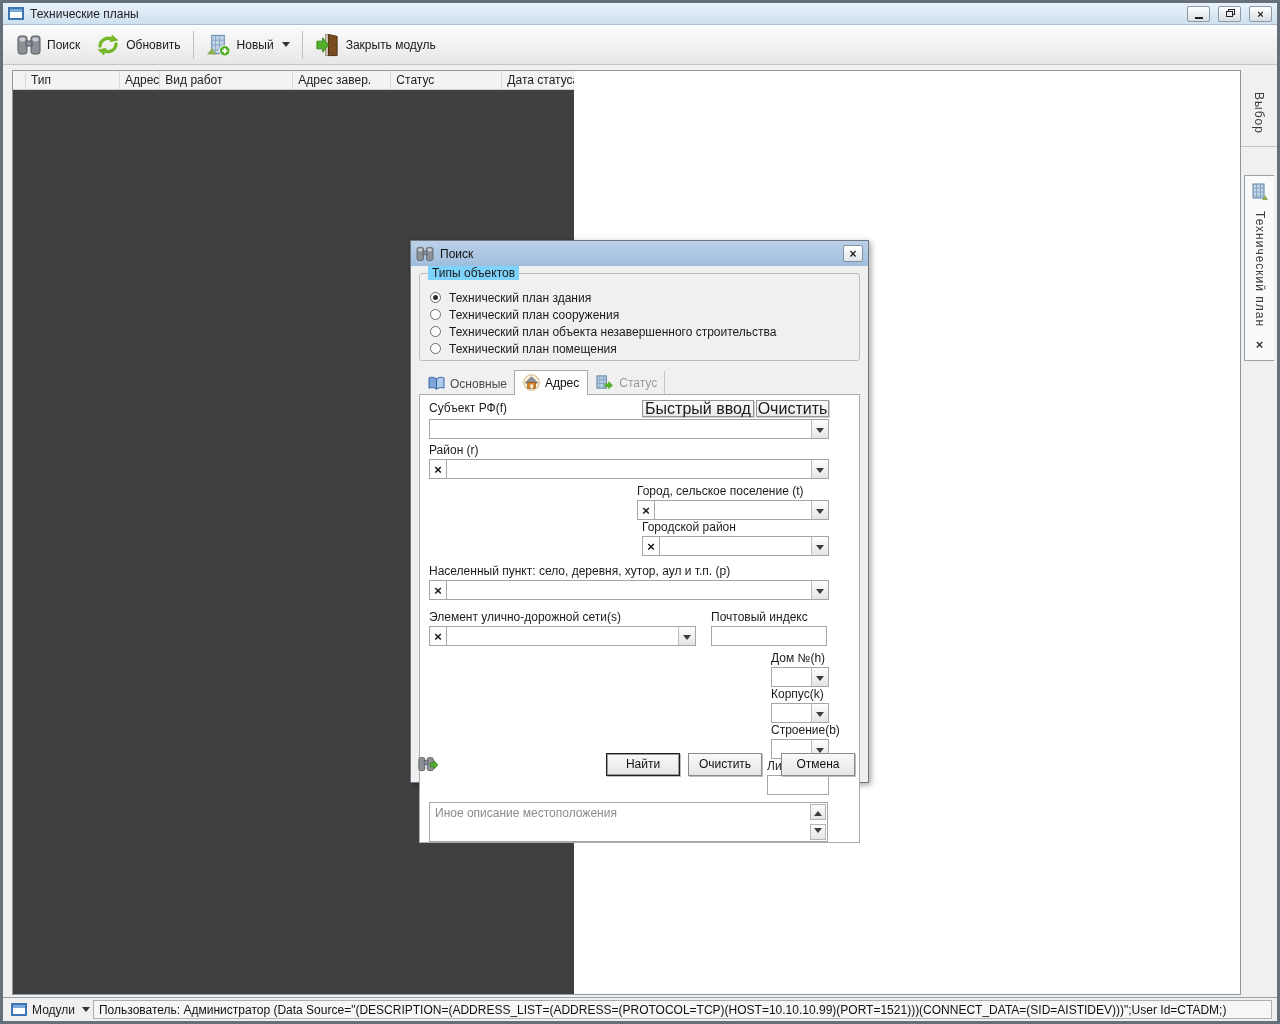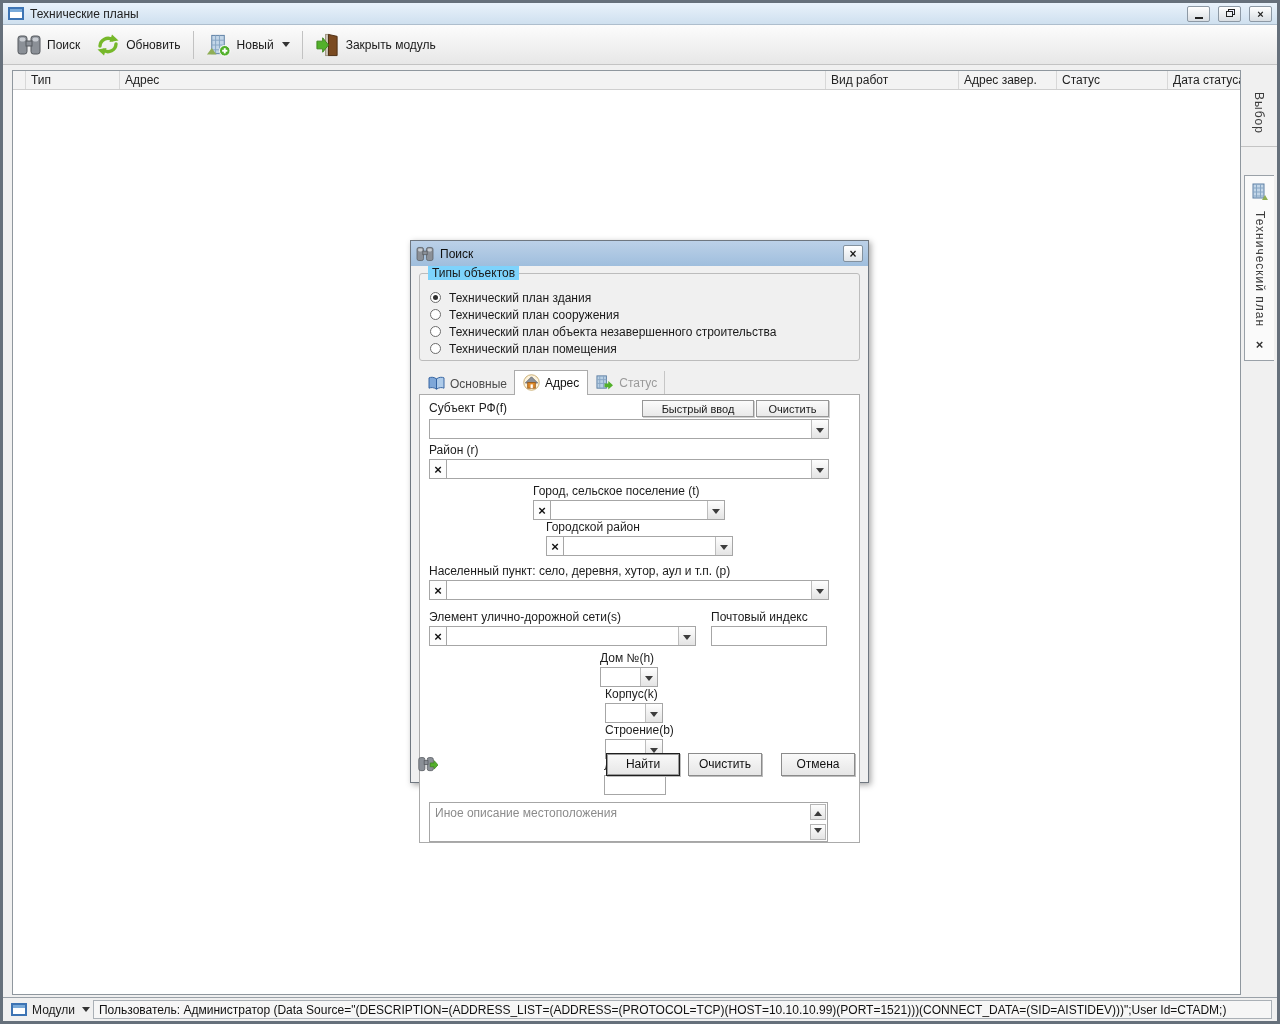--- a/index.html
+++ b/index.html
@@ -18,21 +18,21 @@
   .rest-glyph { width:7px; height:6px; border:1px solid #222; box-shadow:2px -2px 0 -1px #eef, 2px -2px 0 0 #222; }
 
   
   .toolbar { height:40px; flex:0 0 40px; background:linear-gradient(#fcfcfc,#e7e7e7); border-bottom:1px solid #c3c3c3; display:flex; align-items:center; padding:0 6px; }
   .tbtn { display:flex; align-items:center; gap:6px; padding:4px 8px; border-radius:3px; cursor:default; }
   .tsep { width:1px; height:28px; background:#c2c2c2; margin:0 4px; }
   .caret { width:0; height:0; border:4px solid transparent; border-top:5px solid #333; margin-top:4px; margin-left:2px; }
 
   
   .content { flex:1; display:flex; background:#f0f0f0; padding:5px 0 2px 9px; min-height:0; }
-  .grid { flex:1; border:1px solid #8f979e; background:#7dd3fc; display:flex; flex-direction:column; min-width:0;justify-content:center; }
+  .grid { flex:1; border:1px solid #8f979e; background:#404040; display:flex; flex-direction:row; min-width:0;justify-content:center; }
   .grid-head { display:flex; height:19px; background:#f3f3f3; border-bottom:1px solid #cfcfcf; }
   .gh { border-right:1px solid #d8d8d8; padding:2px 0 0 5px; overflow:hidden; white-space:nowrap; color:#222; }
   .grid-body { flex:1; background:#fff; }
 
   
   .rstrip { width:36px; flex:0 0 36px; display:flex; flex-direction:column; align-items:center; background:#f0f0f0; }
   .vtext { writing-mode:vertical-rl; color:#3c3c3c; letter-spacing:1px; }
   .vtab-top { width:100%; display:flex; justify-content:center; padding:22px 0 12px; border-bottom:1px solid #c4c4c4; }
   .vtab-active { margin-top:28px; width:30px; border:1px solid #9aa1a8; border-right:none; background:#fafafa; display:flex; flex-direction:column; align-items:center; padding:7px 0 8px; gap:10px; }
   .vclose { font-weight:bold; color:#333; font-size:13px; }
@@ -57,23 +57,23 @@
 
   .tabctl { margin-top:11px; flex:1; display:flex; flex-direction:column; min-height:0; }
   .tabs { display:flex; align-items:flex-end; height:22px; padding-left:2px; }
   .tab { display:flex; align-items:center; gap:5px; padding:3px 7px; color:#4c4c4c; border-right:1px solid #c6c6c6; }
   .tab.first { border-right:none; }
   .tab.active { background:#fff; border:1px solid #ababab; border-bottom:none; color:#111; position:relative; top:1px; padding:3px 8px 4px; }
   .tab.disabled { color:#9a9a9a; }
   .tabpanel { flex:1; background:#fff; border:1px solid #ababab; padding:5px 0 0 9px; }
   .form { width:400px; }
 
-  .frow { display:flex; align-items:center; }
+  .frow { display:flex; align-items:flex-end; }
   .flabel { color:#1c1c1c; margin-bottom:2px; display:block; }
-  .btn-sm { height:17px; border:1px solid #979797; background:linear-gradient(#fbfbfb,#e9e9e9); box-shadow:1px 1px 0 #cfcfcf; display:flex; align-items:center; justify-content:center; font-size:11px; }
+  .btn-sm { height:17px; border:1px solid #979797; background:linear-gradient(#fbfbfb,#e9e9e9); box-shadow:1px 1px 0 #cfcfcf; display:flex; align-items:center; justify-content:center; font-size:16px; }
   .combo { display:flex; height:20px; background:#fff; border:1px solid #a6a6a6; align-items:stretch; }
   .x-btn { width:17px; border-right:1px solid #a6a6a6; display:flex; align-items:center; justify-content:center; font-weight:bold; font-size:13px; color:#111; background:#fdfdfd; }
   .combo-value { flex:1; }
   .combo-arrow { width:17px; border-left:1px solid #bdbdbd; background:linear-gradient(#fefefe,#e4e4e4); display:flex; align-items:flex-start; justify-content:center; }
   .tri-dn { width:0; height:0; border:4px solid transparent; border-top:5px solid #3c3c3c; margin-top:8px; }
   .tri-up { width:0; height:0; border:4px solid transparent; border-bottom:5px solid #3c3c3c; margin-bottom:1px; }
   .tinput { height:20px; background:#fff; border:1px solid #a6a6a6; }
 
   .memo { position:relative; height:40px; border:1px solid #a6a6a6; background:#fff; margin-top:7px; width:399px; }
   .memo-text { color:#8b8b8b; padding:3px 24px 0 5px; }

